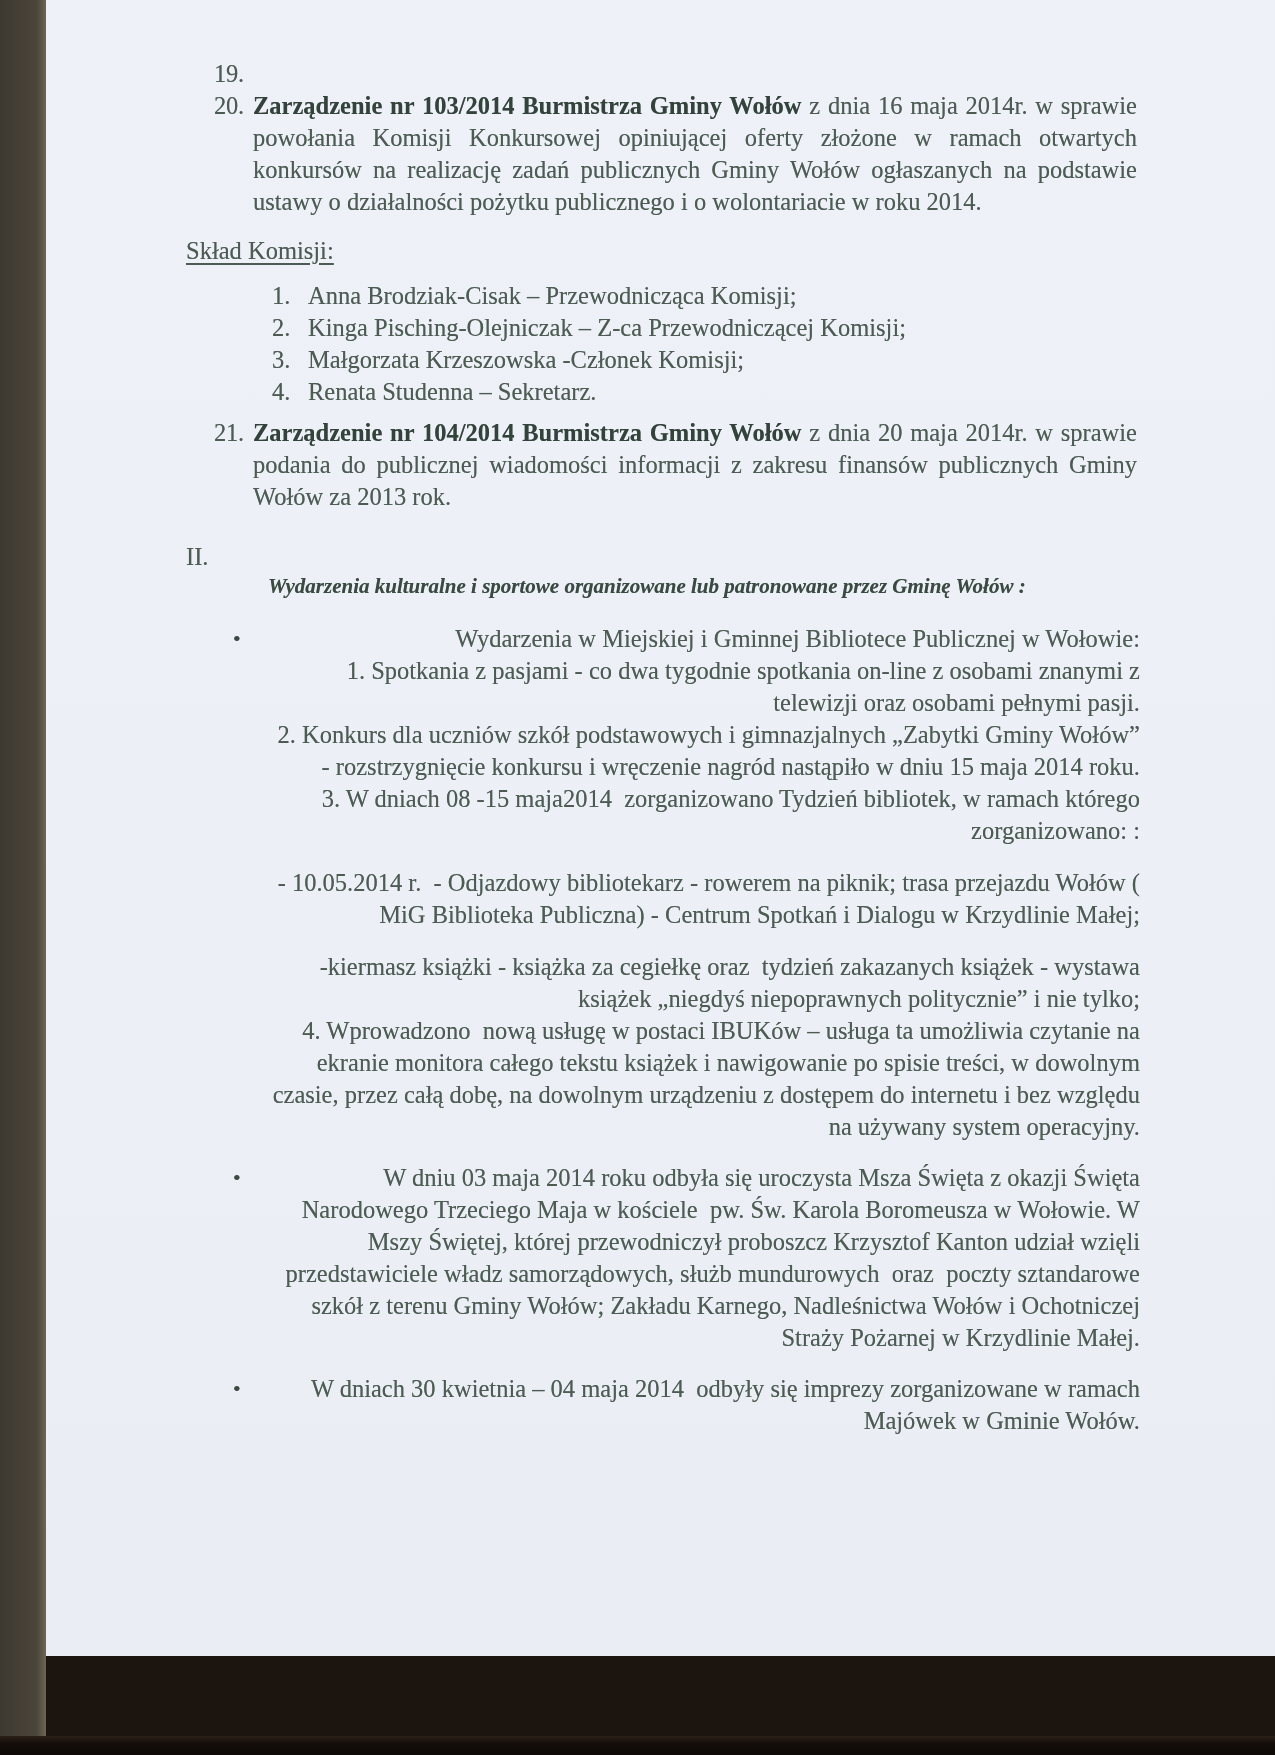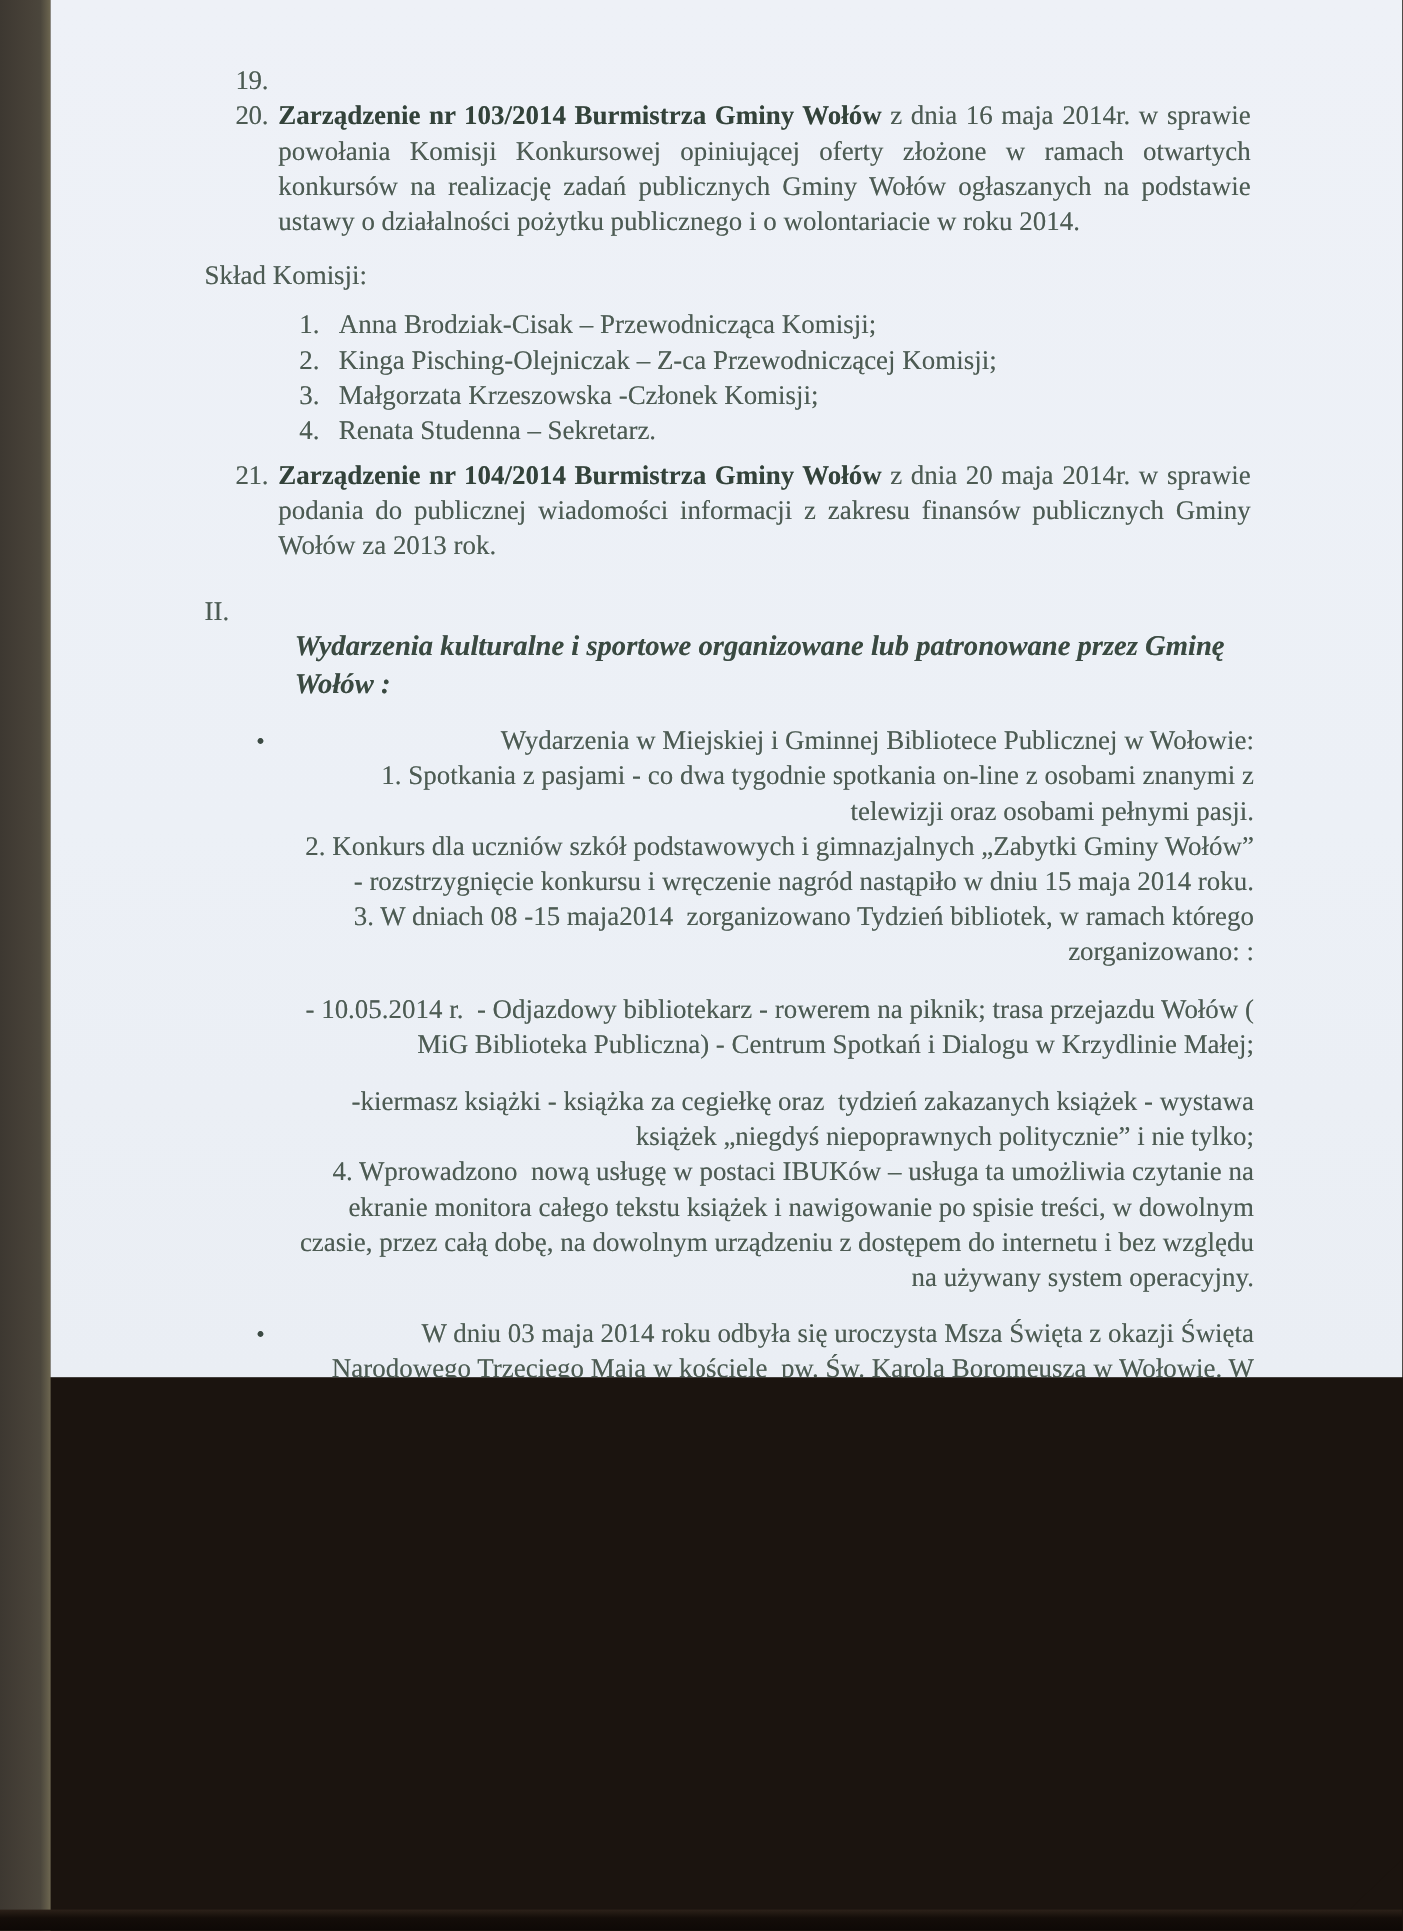--- a/index.html
+++ b/index.html
@@ -13,21 +13,21 @@
   .scan{position:absolute;inset:0;}
   .band-left{
     position:absolute;left:0;top:0;width:46px;height:100%;
     background:linear-gradient(90deg,#3d3831 0%,#474138 55%,#4b463c 80%,#615b49 93%,#6e6751 100%);
   }
   .band-bottom{
     position:absolute;left:0;bottom:0;width:100%;height:19px;
     background:linear-gradient(180deg,#2c2119 0%,#140d09 40%,#0e0906 100%);
   }
   .page{
-    position:absolute;left:46px;top:0;width:1229px;height:1252px;
+    position:absolute;left:46px;top:0;width:1229px;height:1656px;
     background:linear-gradient(180deg,#eef1f7 0%,#ecf0f6 60%,#eaeef4 100%);
     padding:58px 11px 0 132px;
     box-sizing:border-box;
     overflow:hidden;
     color:#4d5b53;
     font-size:24.5px;
     line-height:32px;
     text-shadow:0 0 0.6px rgba(73,94,84,.55);
   }
   .corner-br{
@@ -35,30 +35,30 @@
     background:#1b140f;
     clip-path:polygon(100% 0,100% 100%,0 100%);
   }
   .b{font-weight:bold;color:#33423a;}
   .ord{display:flex;margin-left:36px;}
   .ord .num{flex:none;width:39px;letter-spacing:-0.3px;}
   .ord .body{flex:none;width:884px;text-align:justify;}
   .director{margin:16px 0 0 16px;}
   .ord-20{}
   .komisja-head{margin:17px 0 0 8px;}
-  .komisja-head .u{text-underline-offset:4px;text-align:right;}
+  .komisja-head .u{text-decoration:underline;text-underline-offset:4px;text-align:right;}
   .members{margin:13px 0 0 94px;}
   .member{display:flex;}
   .member .mnum{flex:none;width:36px;}
   .ord-21{margin-top:9px;}
   .section-no{margin:28px 0 0 8px;}
   .section-title{
     margin:-4px 0 0 90px;width:900px;
     font-weight:bold;font-style:italic;
-    font-size:26px;line-height:35px;color:#3a4941;
+    font-size:21px;line-height:35px;color:#3a4941;
   }
   .bullet{display:flex;margin-left:55px;margin-top:19px;}
   .bullet .dot{flex:none;width:35px;font-size:22px;color:#3c4a43;}
   .bullet .btext{flex:none;width:872px;text-align:right;}
   .btext p{margin:0;white-space:pre-wrap;}
   .btext p.gap{margin-top:20px;}
   p{margin:0;}
 </style>
 </head>
 <body>

